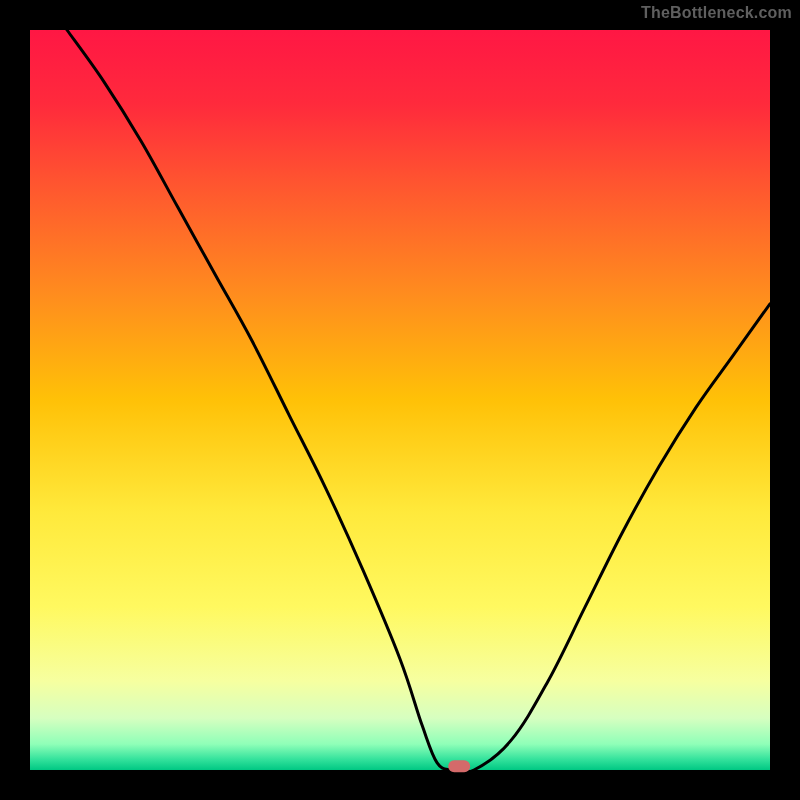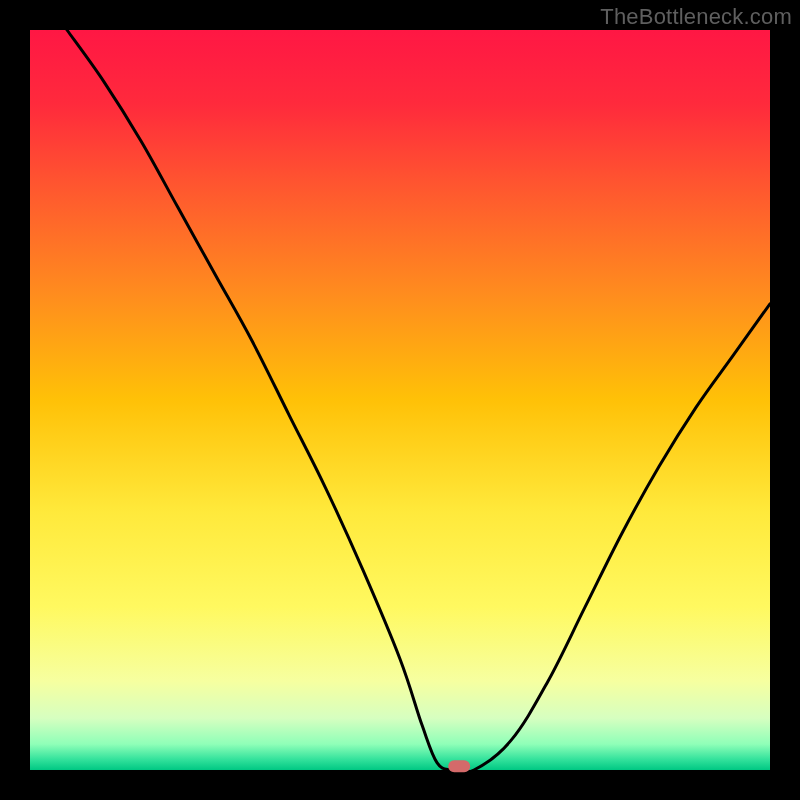--- a/index.html
+++ b/index.html
@@ -16,22 +16,22 @@
     height: 800px;
   }
   svg {
     display: block;
   }
   .watermark {
     position: absolute;
     top: 4px;
     right: 8px;
     font-family: Arial, Helvetica, sans-serif;
-    font-size: 22px;
-    font-weight: 400;
+    font-size: 16px;
+    font-weight: 700;
     color: #5f5f5f;
     letter-spacing: 0.2px;
     user-select: none;
   }
 </style>
 </head>
 <body>
 
 <div class="chart-wrap">
 

